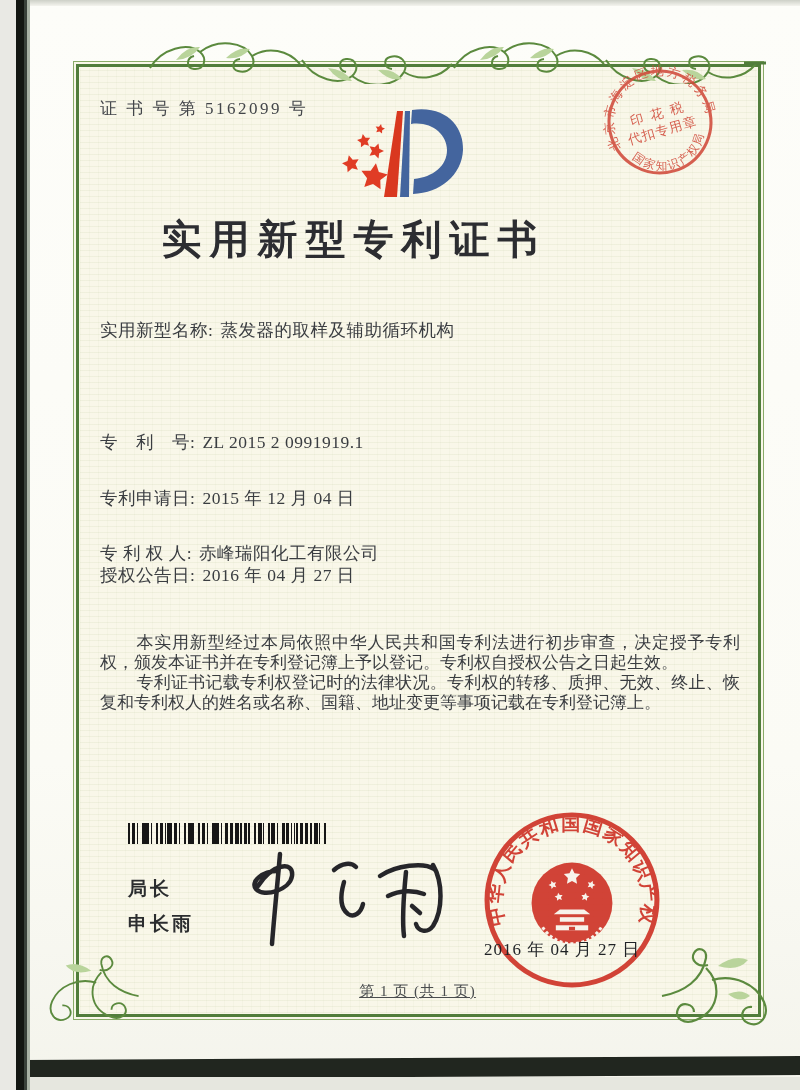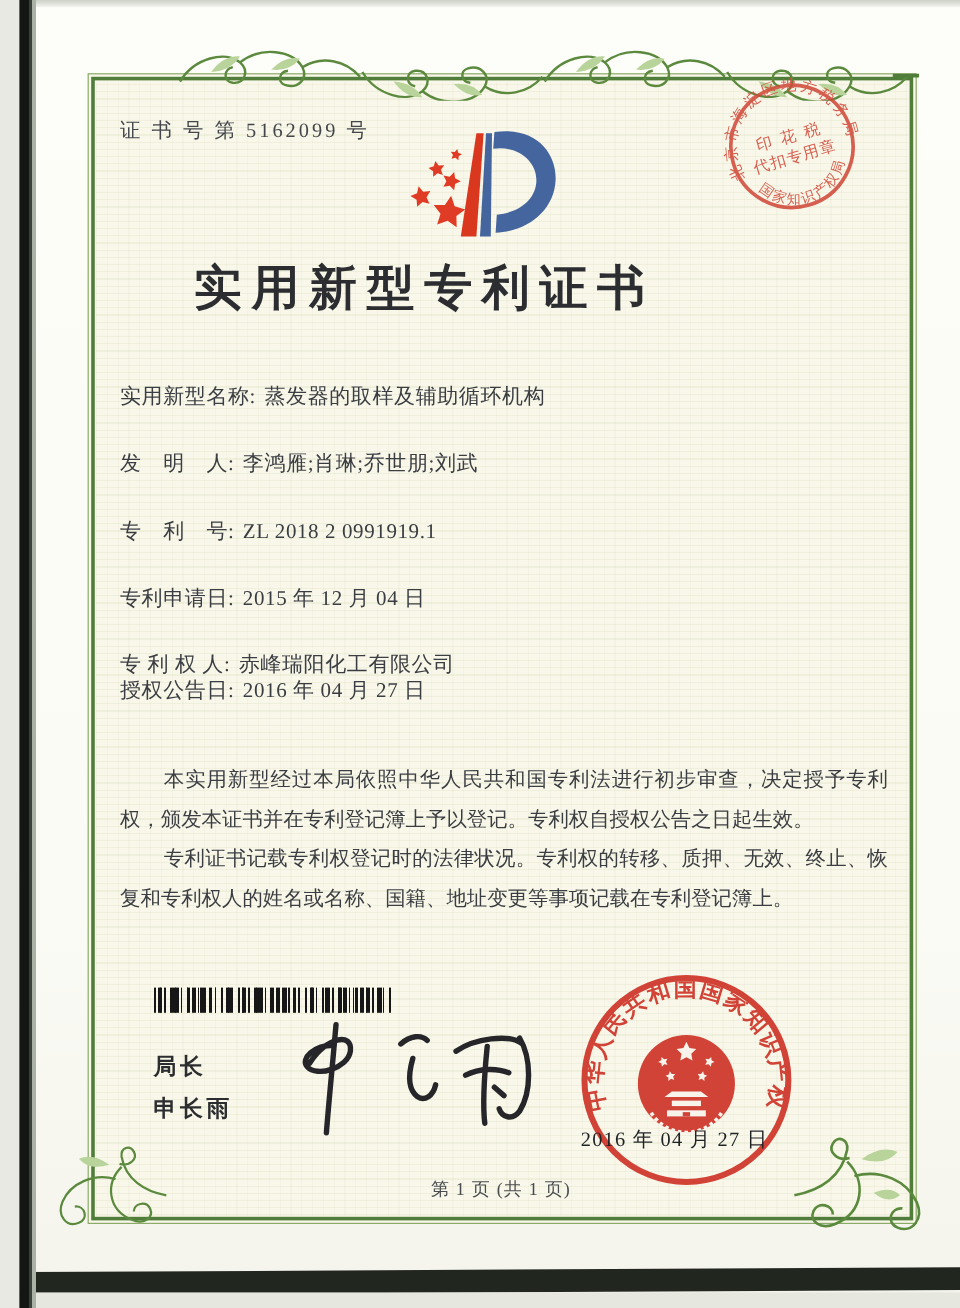--- a/index.html
+++ b/index.html
@@ -21,33 +21,33 @@
     background:repeating-linear-gradient(0deg,rgba(152,172,112,0.10) 0 1px,rgba(0,0,0,0) 1px 6px),
                repeating-linear-gradient(90deg,rgba(152,172,112,0.05) 0 1px,rgba(0,0,0,0) 1px 9px);}
   .z{z-index:3;}
   
   .cert-no{left:84px;top:97px;font-size:17px;letter-spacing:2.5px;color:#43464a;}
   .title{left:57px;width:561px;top:212px;text-align:center;font-size:40px;font-weight:bold;
          letter-spacing:8px;color:#2c2d31;}
   .field{left:84px;font-size:17.5px;letter-spacing:0.5px;white-space:nowrap;}
   .fvalue{margin-left:7px;}
   .f0{top:318px}.f1{top:374px}.f2{top:430px}.f3{top:486px}.f4{top:541px}.f5{top:563px}
-  .paras{left:84px;top:633px;width:640px;font-size:17px;line-height:33px;text-align:justify;}
+  .paras{left:84px;top:633px;width:640px;font-size:17px;line-height:20px;text-align:justify;}
   .paras p{margin:0;text-indent:2.15em;}
   .barcode{left:112px;top:823px;width:200px;height:21px;
     background-image:
       repeating-linear-gradient(90deg,#161616 0 2px,transparent 2px 4px,#161616 4px 7px,transparent 7px 9px,#161616 9px 10px,transparent 10px 14px),
       repeating-linear-gradient(90deg,transparent 0 5px,#161616 5px 6px,transparent 6px 16px,#161616 16px 19px,transparent 19px 23px);}
   .signer{left:112px;font-family:Liberation Serif, serif;font-size:19px;
           font-weight:600;letter-spacing:3px;color:#2b2d2f;}
   .signer.role{top:876px}.signer.name{top:911px}
   .signature{left:212px;top:846px;z-index:4;}
   .seal{left:466px;top:810px;opacity:.93;z-index:4;}
   .seal-date{left:468px;top:938px;font-size:17px;letter-spacing:1px;color:#1f2225;z-index:5;}
-  .footer{left:57px;width:689px;top:982px;text-align:center;font-size:15px;letter-spacing:1px;color:#494c4e;}
+  .footer{left:57px;width:689px;top:982px;text-align:center;font-size:15px;letter-spacing:1px;color:#494c4e;text-decoration:underline;}
   .tax-stamp{left:586px;top:64px;opacity:.88;z-index:3;}
   .logo{left:298px;top:98px;}
   .orn-top{left:132px;top:36px;}
   .orn-br{left:642px;top:946px;}
   .orn-bl{left:26px;top:952px;transform:scaleX(-1);}
 </style>
 </head>
 <body>
 
 <div class="page">
@@ -131,25 +131,22 @@
     <use href="#star1" transform="translate(62,53) scale(0.8) rotate(18)" fill="#e03c25"></use>
     <use href="#star1" transform="translate(37,66) scale(0.9) rotate(-14)" fill="#e03c25"></use>
     <use href="#star1" transform="translate(60,79) scale(1.4) rotate(8)" fill="#e03c25"></use>
   </svg>
 
   <div class="abs title z">实用新型专利证书</div>
 
   <div class="abs field f0 z">
     <span class="flabel">实用新型名称:</span><span class="fvalue">蒸发器的取样及辅助循环机构</span>
   </div>
-  <div class="abs field f1 z">
-    <span class="flabel">发　明　人:</span><span class="fvalue">李鸿雁;肖琳;乔世朋;刘武</span>
-  </div>
   <div class="abs field f2 z">
-    <span class="flabel">专　利　号:</span><span class="fvalue">ZL 2018 2 0991919.1</span>
+    <span class="flabel">专　利　号:</span><span class="fvalue">ZL 2015 2 0991919.1</span>
   </div>
   <div class="abs field f3 z">
     <span class="flabel">专利申请日:</span><span class="fvalue">2015 年 12 月 04 日</span>
   </div>
   <div class="abs field f4 z">
     <span class="flabel">专 利 权 人:</span><span class="fvalue">赤峰瑞阳化工有限公司</span>
   </div>
   <div class="abs field f5 z">
     <span class="flabel">授权公告日:</span><span class="fvalue">2016 年 04 月 27 日</span>
   </div>

